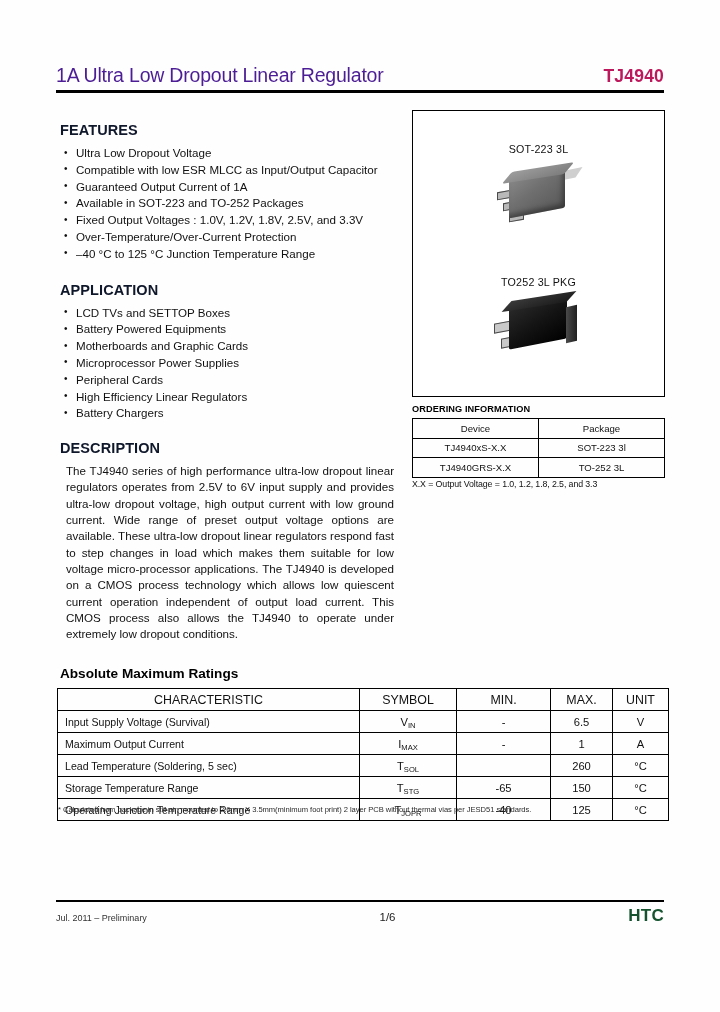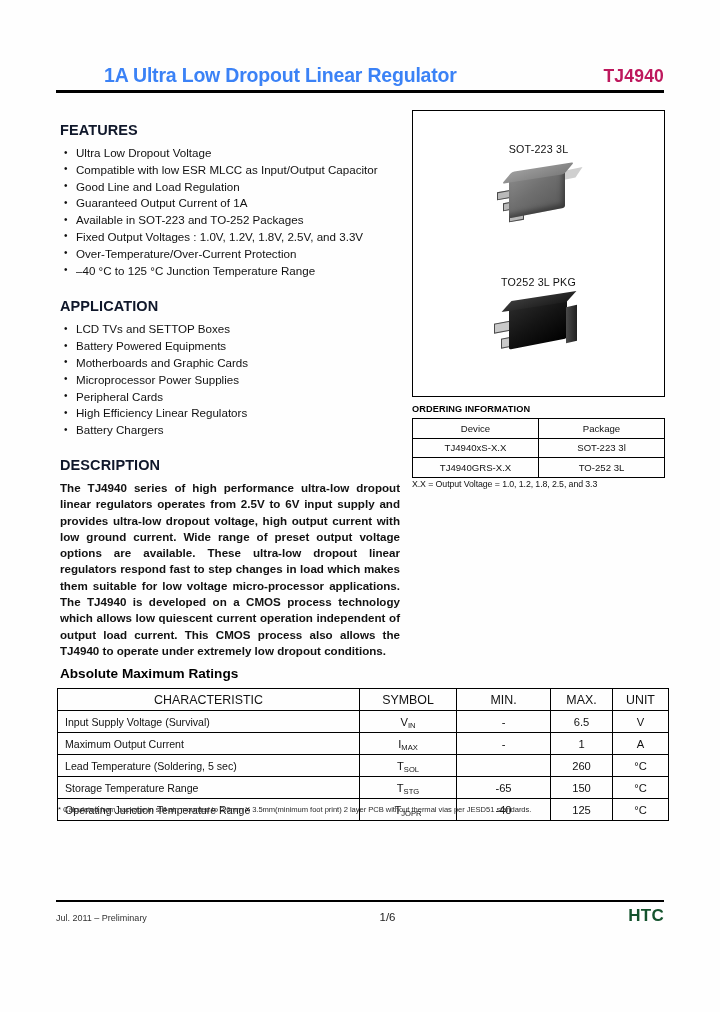--- a/index.html
+++ b/index.html
@@ -36,24 +36,23 @@
     top: 64px;
     width: 608px;
     border-bottom: 3px solid #000;
     padding-bottom: 3px;
     display: flex;
     align-items: baseline;
     justify-content: space-between;
   }
   .doc-title {
     font-size: 19.5px;
-    font-weight: bold;
+    font-weight: normal;
     letter-spacing: -0.2px;
-    color: #3b82f6;
-    margin-left: 48px;
+    color: #4c1d95;
   }
   .doc-partno {
     font-size: 17.5px;
     font-weight: bold;
     color: #be185d;
     letter-spacing: 0.2px;
   }
 
   
   .left-col {
@@ -92,21 +91,21 @@
     top: -0.5px;
     font-size: 10px;
   }
   .desc-body {
     font-size: 11.6px;
     line-height: 16.3px;
     color: #111;
     text-align: justify;
     margin: 0;
   }
-  .desc-body p { margin: 0; font-weight: bold; }
+  .desc-body p { margin: 6px; }
 
   
   .pkg-box {
     position: absolute;
     left: 412px;
     top: 110px;
     width: 253px;
     height: 287px;
     border: 1.6px solid #000;
     background: #fff;
@@ -297,21 +296,20 @@
     <div class="doc-title">1A Ultra Low Dropout Linear Regulator</div>
     <div class="doc-partno">TJ4940</div>
   </div>
 
   <div class="left-col">
 
     <div class="sec-head">FEATURES</div>
     <ul class="bullets">
       <li>Ultra Low Dropout Voltage</li>
       <li>Compatible with low ESR MLCC as Input/Output Capacitor</li>
-      <li>Good Line and Load Regulation</li>
       <li>Guaranteed Output Current of 1A</li>
       <li>Available in SOT-223 and TO-252 Packages</li>
       <li>Fixed Output Voltages : 1.0V, 1.2V, 1.8V, 2.5V, and 3.3V</li>
       <li>Over-Temperature/Over-Current Protection</li>
       <li>–40 °C to 125 °C Junction Temperature Range</li>
     </ul>
 
     <div class="sec-head app">APPLICATION</div>
     <ul class="bullets">
       <li>LCD TVs and SETTOP Boxes</li>

